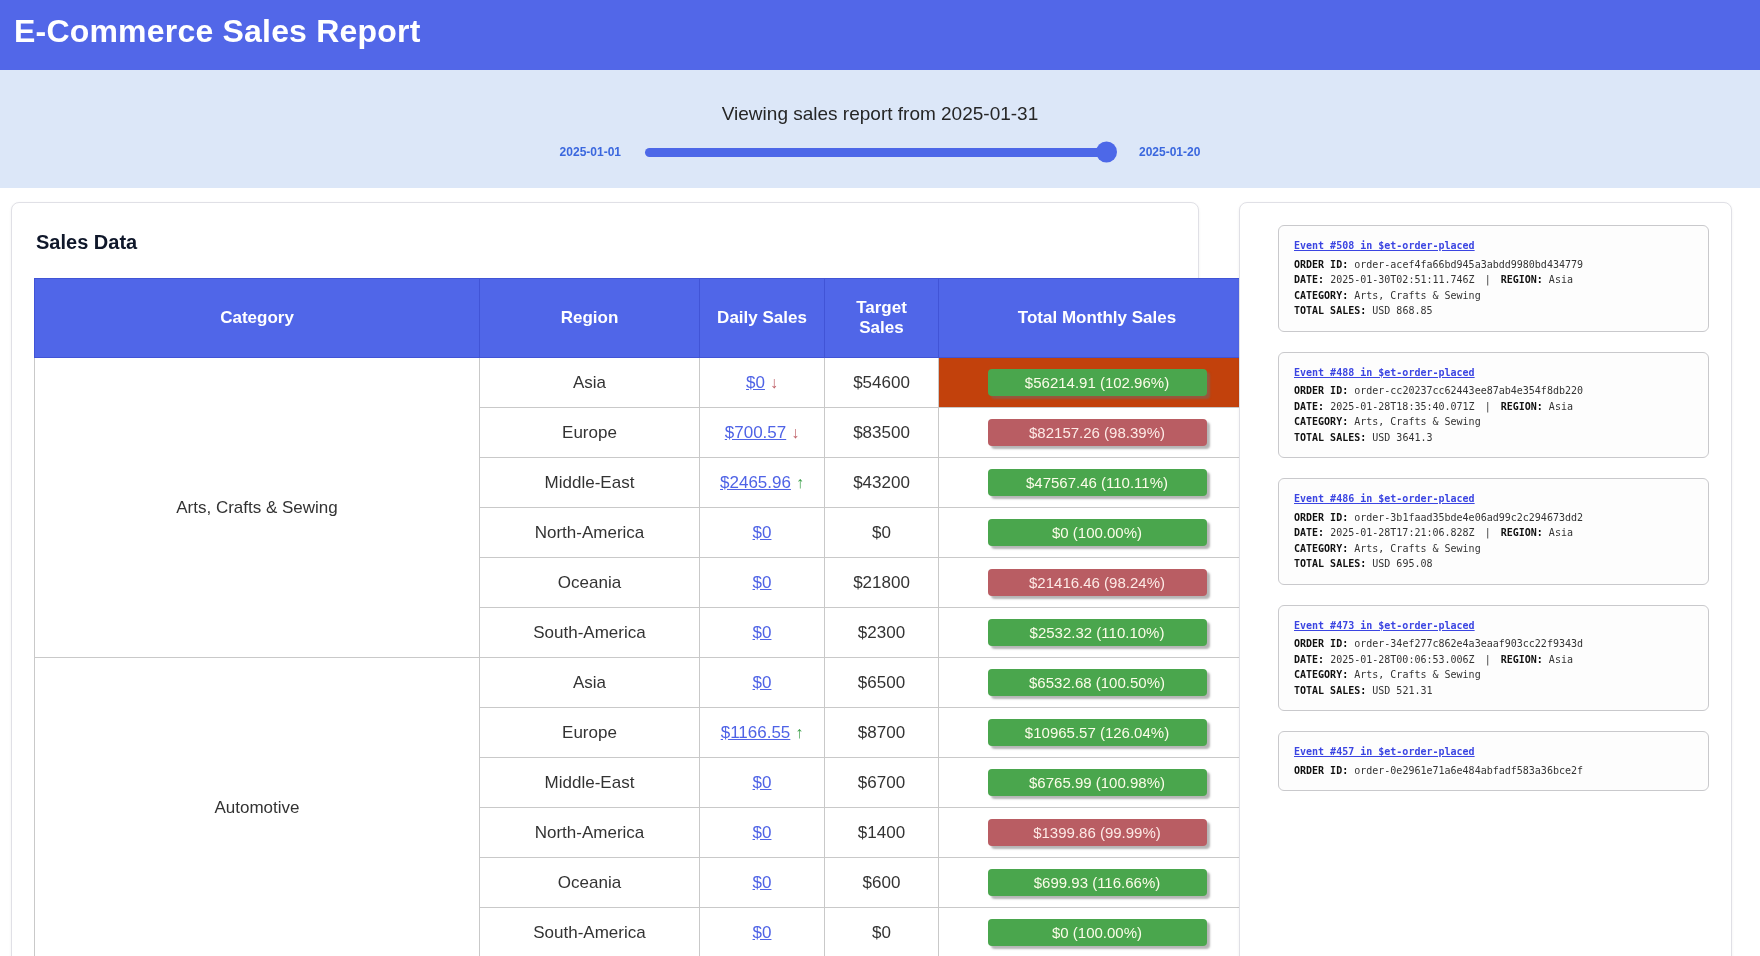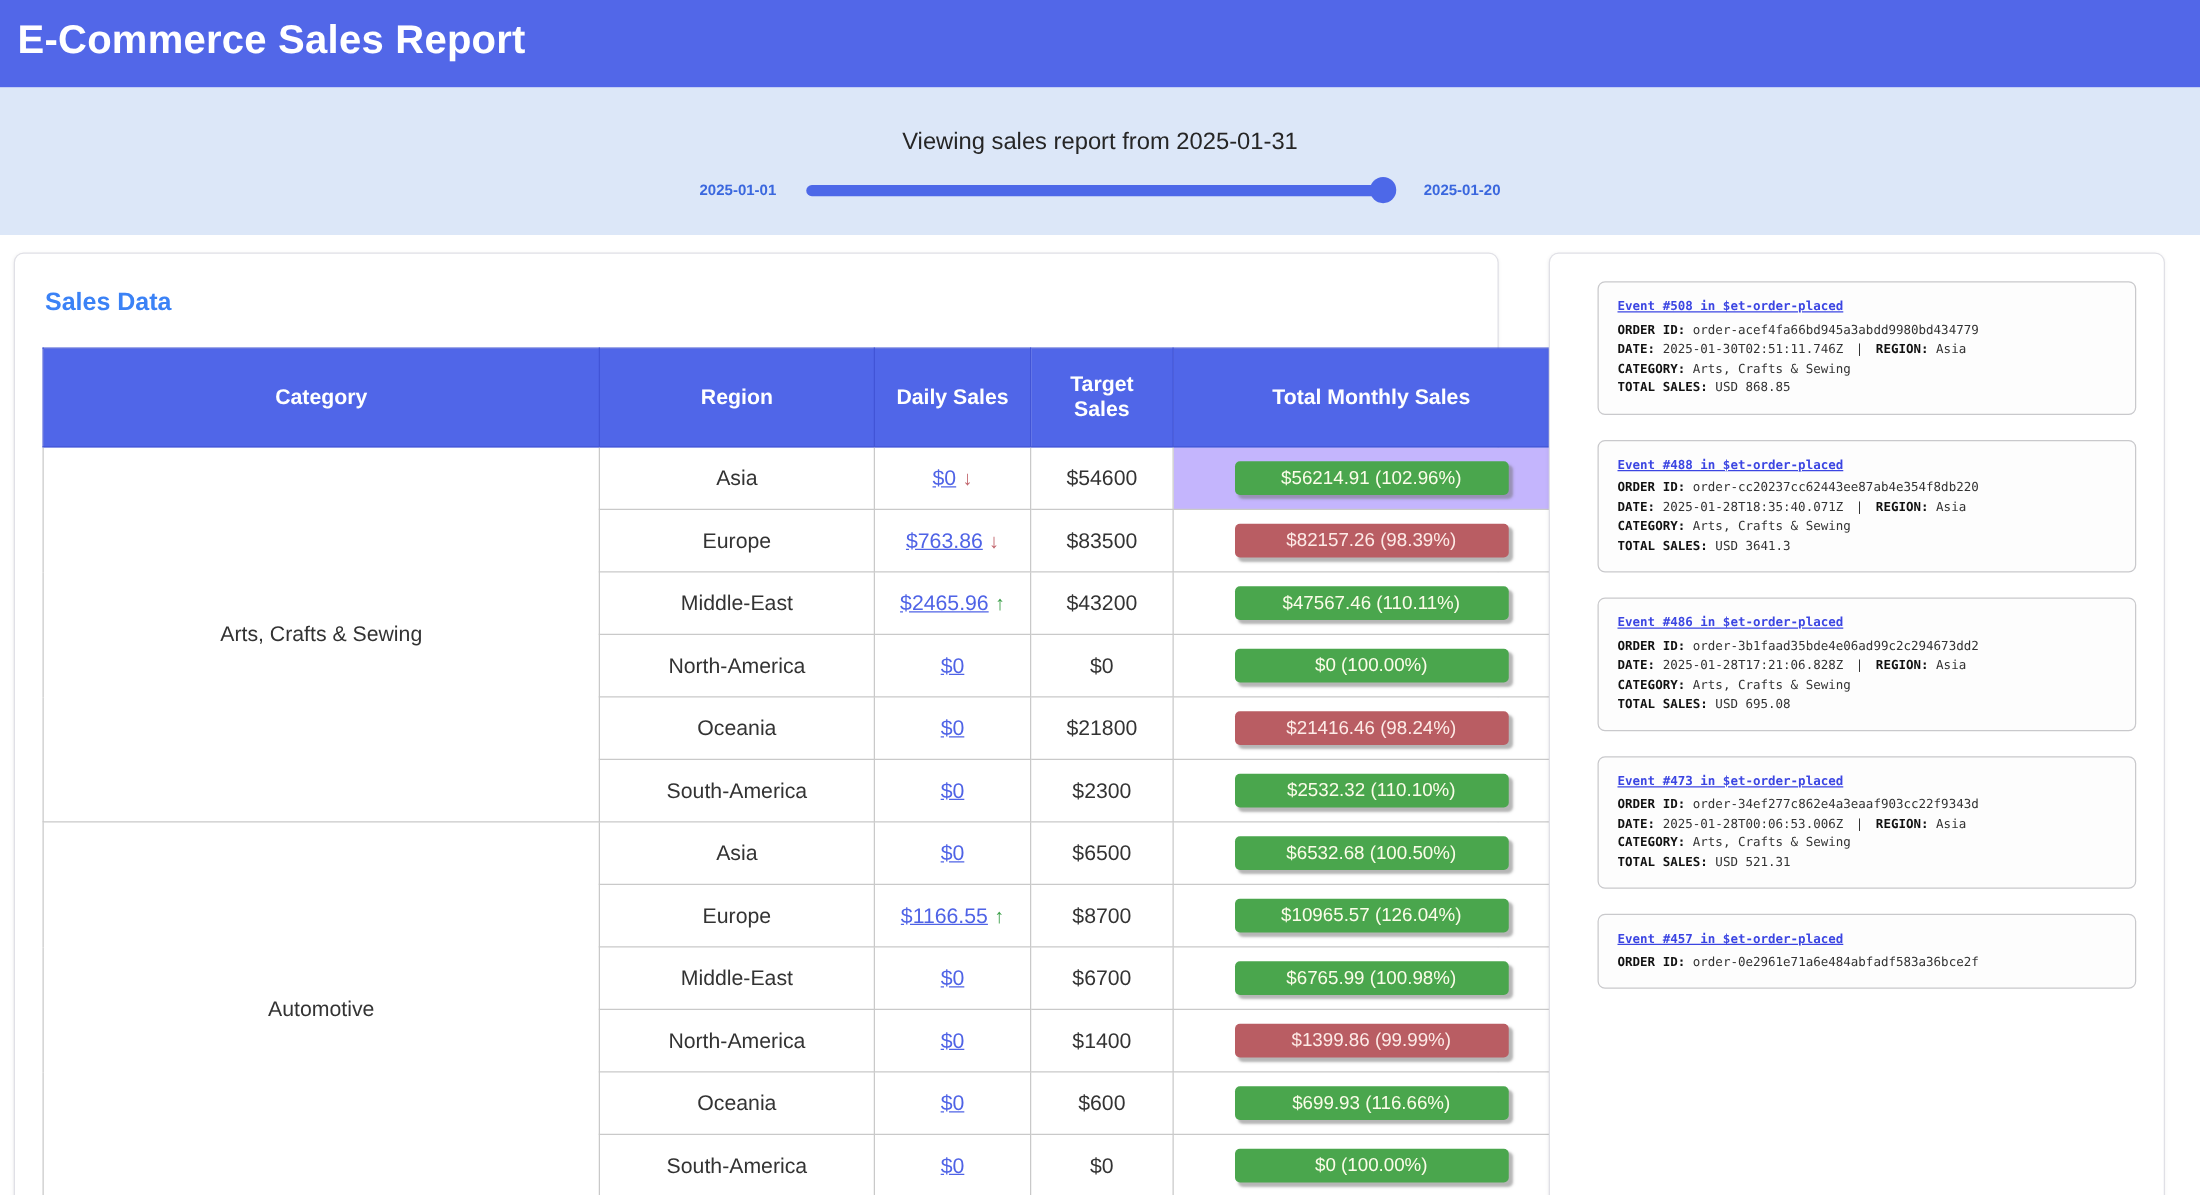--- a/index.html
+++ b/index.html
@@ -29,41 +29,41 @@
     position: absolute; right: -2px; top: 50%; transform: translateY(-50%);
     width: 21px; height: 21px; border-radius: 50%; background: #4d68e8; cursor: grab;
   }
 
   
   .main { display: flex; align-items: flex-start; gap: 40px; padding: 14px 28px 0 11px; background: #fff; }
   .panel {
     background: #fff; border: 1px solid #e0e0e6; border-radius: 8px;
     box-shadow: 0 1px 3px rgba(0,0,0,.06); padding: 22px;
   }
-  .panel h2 { font-size: 20px; font-weight: bold; color: #3b82f6; margin: 6px 0 24px 2px; }
+  .panel h2 { font-size: 20px; font-weight: bold; color: #0f172a; margin: 6px 0 24px 2px; }
   .sales-panel { width: 1188px; min-height: 1000px; }
   .event-panel { width: 494px; min-height: 1000px; }
 
   
   table.sales { border-collapse: collapse; table-layout: fixed; width: 1144px; }
   table.sales th {
     background: #5066e8; color: #fff; font-size: 17px; font-weight: bold;
     height: 79px; border: 1px solid #4154d6; text-align: center; vertical-align: middle; padding: 0 14px;
   }
   table.sales td {
     border: 1px solid #c9c9c9; height: 50px; text-align: center; vertical-align: middle;
     font-size: 17px; color: #333; background: #fff; padding: 0 4px;
   }
   .col-category { width: 445px; } .col-region { width: 220px; } .col-daily { width: 125px; }
   .col-target { width: 114px; } .col-total { width: 317px; }
   td.cat-cell { color: #333; }
   a.daily-link { color: #4f63e6; text-decoration: underline; }
   .arr { margin-left: 5px; font-size: 16px; }
   .arr.down { color: #c0636a; } .arr.up { color: #3da04b; }
-  td.total-cell.hl { background: #c4b5fd; text-decoration: underline; }
+  td.total-cell.hl { background: #c2410c; text-decoration: underline; }
   .badge {
     display: inline-block; width: 219px; padding: 5px 8px; border-radius: 4px; font-size: 15px;
     box-shadow: 3px 3px 2px rgba(110,110,110,.5);
   }
   .badge.green { background: #4aa64d; color: #fbfce8; }
   .badge.red   { background: #b95d63; color: #fdeae6; }
 
   
   .event-card {
     border: 1px solid #c9c9cc; border-radius: 6px; background: #fdfdfd;
@@ -108,21 +108,21 @@
       <tbody id="sales-body">
           <tr>
             <td class="cat-cell" rowspan="6">Arts, Crafts &amp; Sewing</td>
             <td>Asia</td>
             <td><a class="daily-link" href="#">$0</a><span class="arr down">↓</span></td>
             <td>$54600</td>
             <td class="total-cell hl"><span class="badge green">$56214.91 (102.96%)</span></td>
           </tr>
           <tr>
             <td>Europe</td>
-            <td><a class="daily-link" href="#">$763.86</a><span class="arr down">↓</span></td>
+            <td><a class="daily-link" href="#">$700.57</a><span class="arr down">↓</span></td>
             <td>$83500</td>
             <td class="total-cell"><span class="badge red">$82157.26 (98.39%)</span></td>
           </tr>
           <tr>
             <td>Middle-East</td>
             <td><a class="daily-link" href="#">$2465.96</a><span class="arr up">↑</span></td>
             <td>$43200</td>
             <td class="total-cell"><span class="badge green">$47567.46 (110.11%)</span></td>
           </tr>
           <tr>

